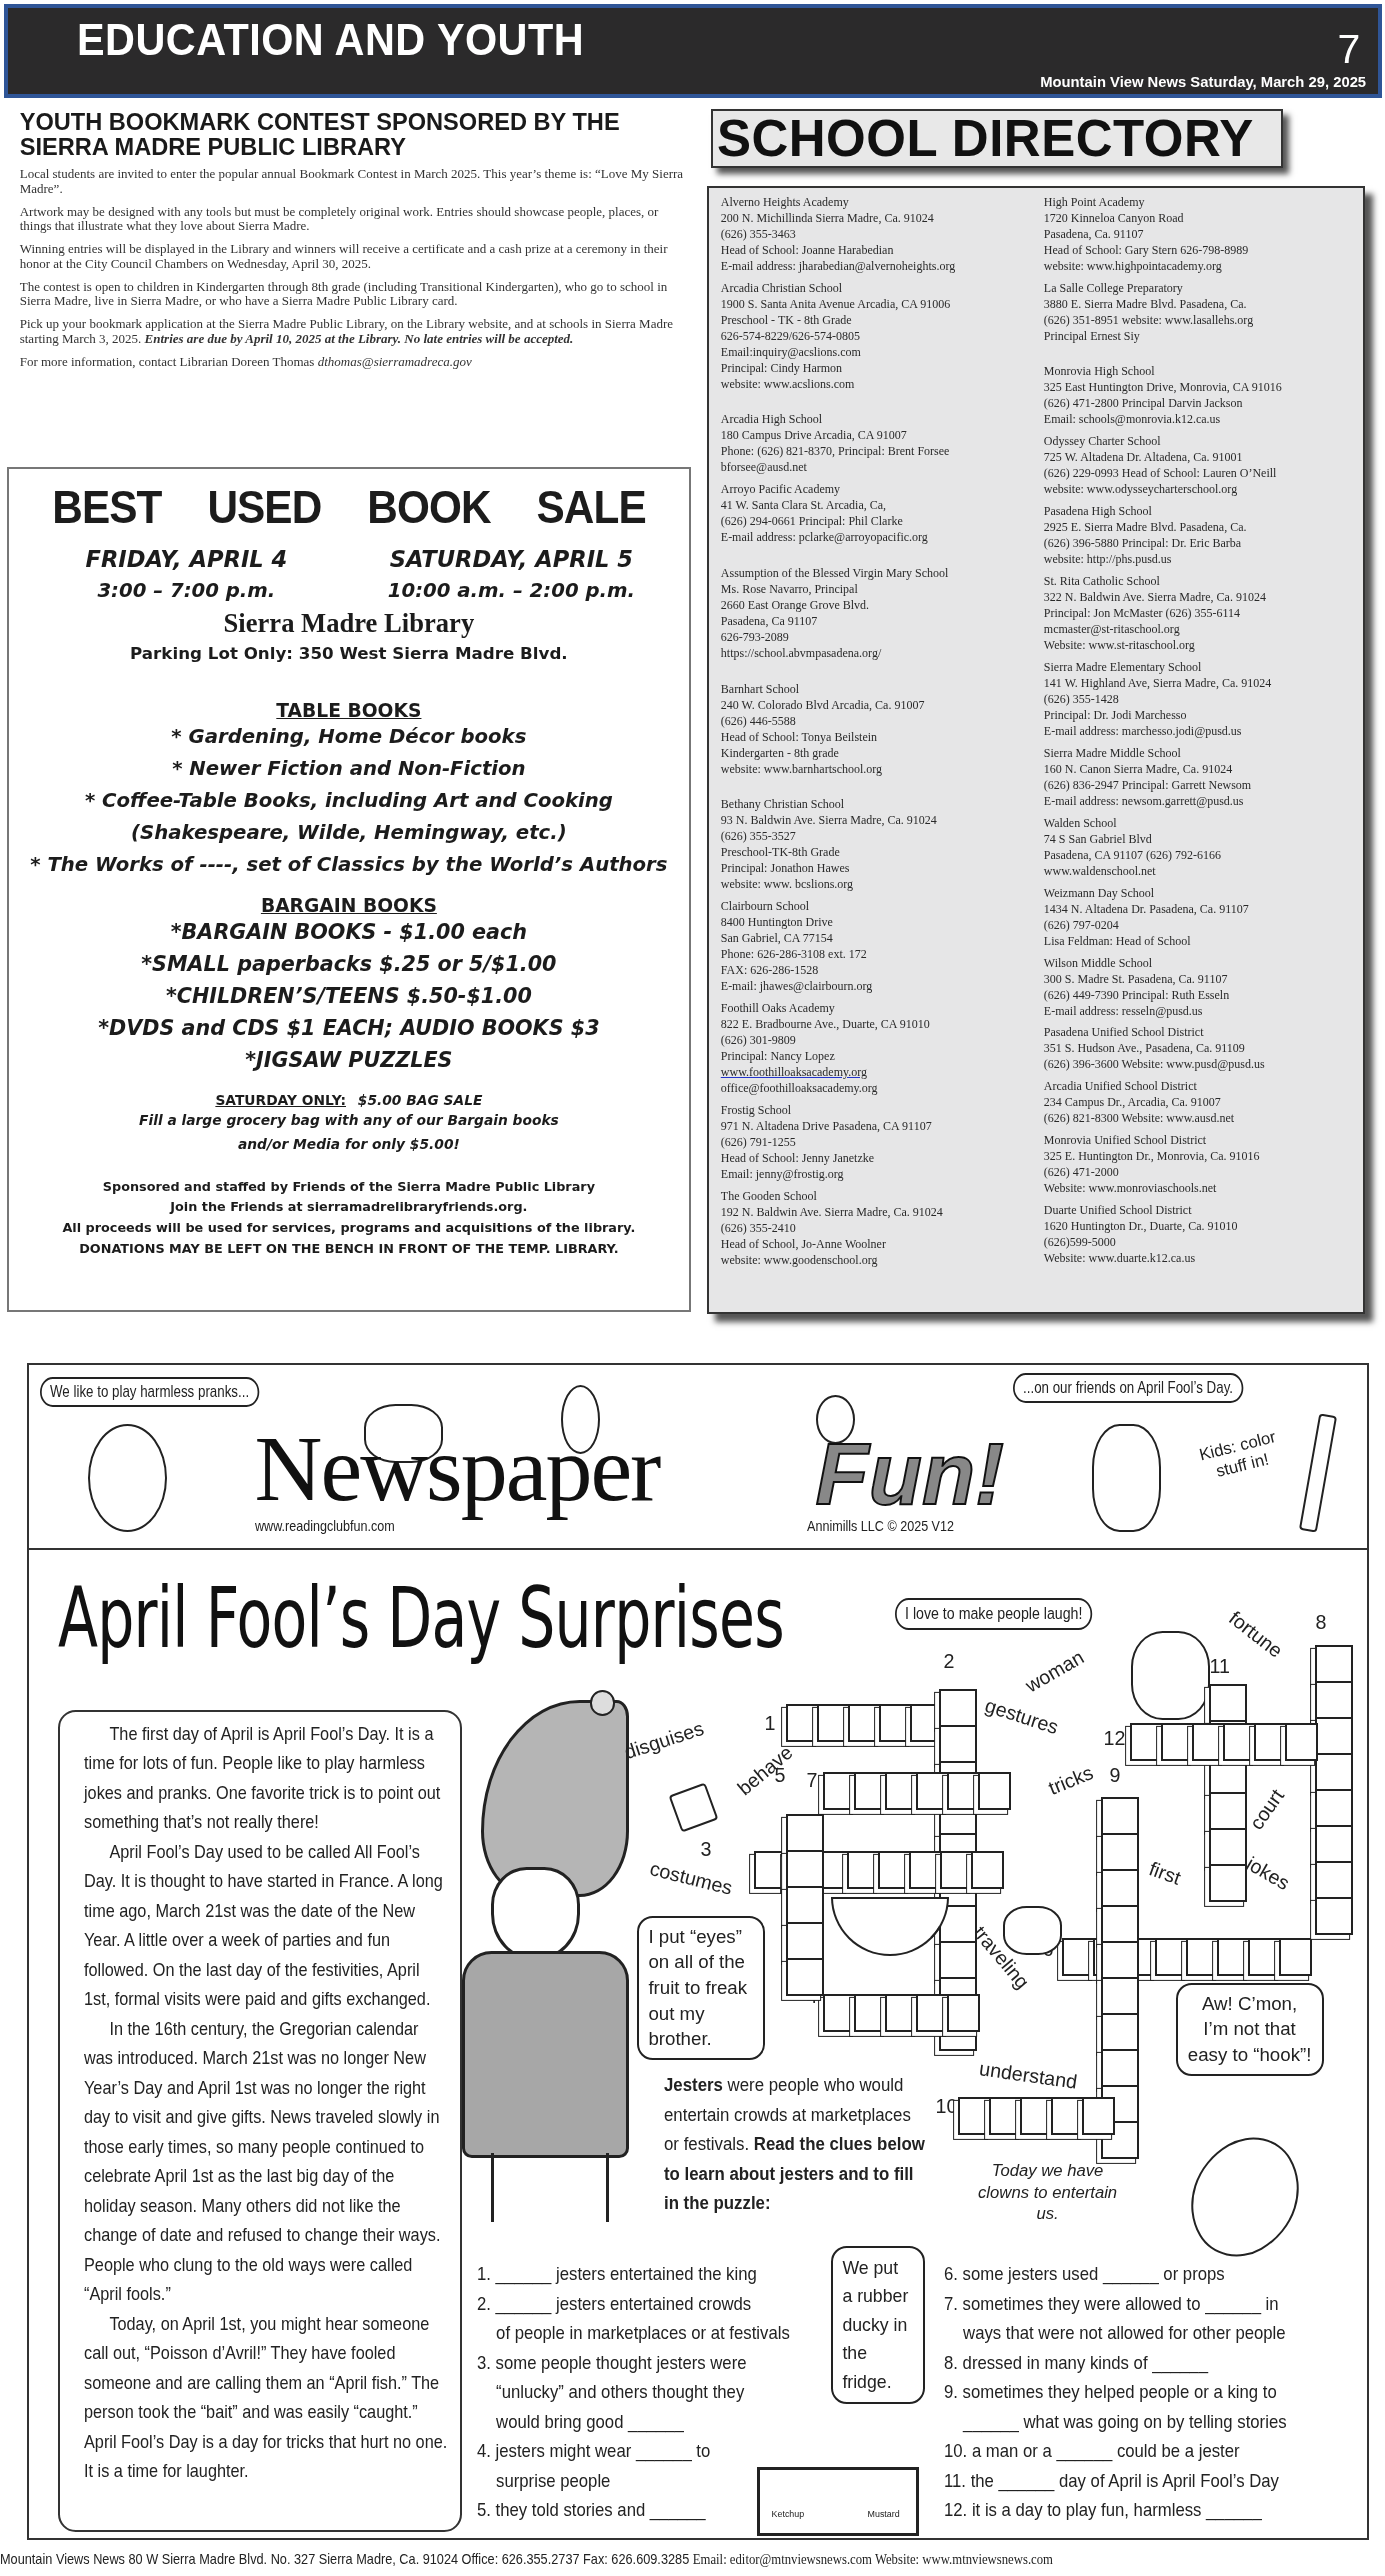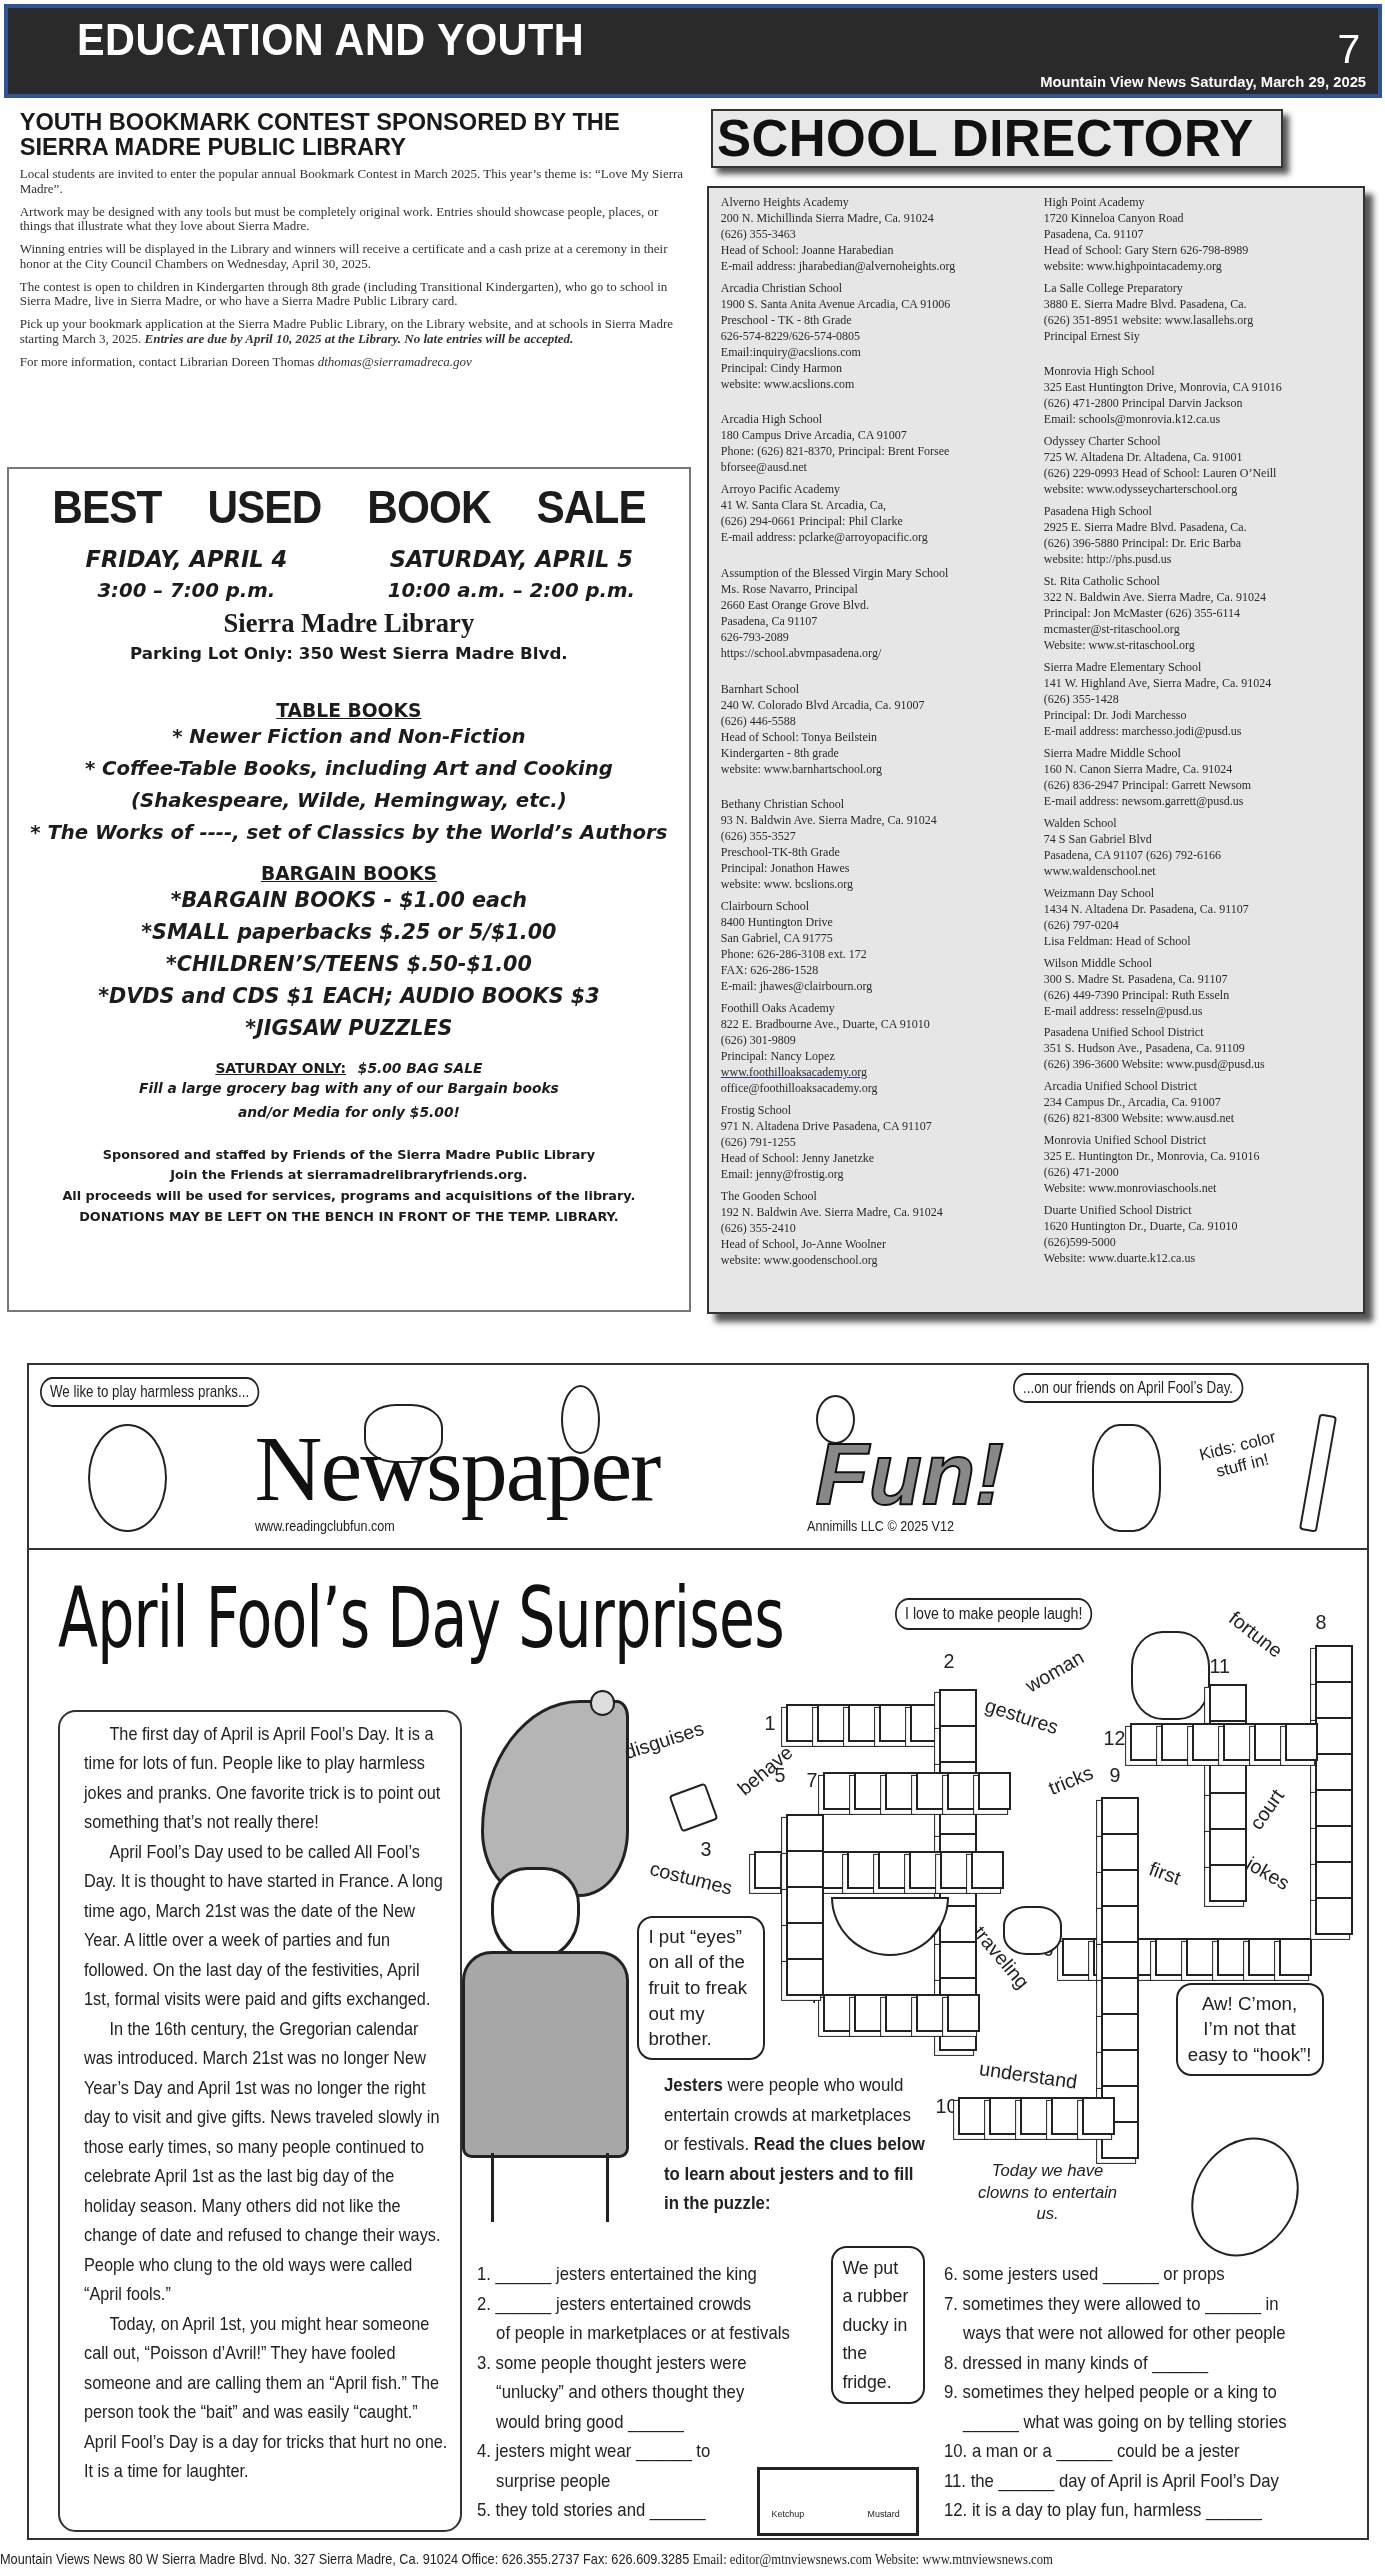--- a/index.html
+++ b/index.html
@@ -116,20 +116,21 @@
     <div>FRIDAY, APRIL 4</div>
     <div>SATURDAY, APRIL 5</div>
   </div>
   <div class="times">
     <div>3:00 – 7:00 p.m.</div>
     <div>10:00 a.m. – 2:00 p.m.</div>
   </div>
   <div class="venue">Sierra Madre Library</div>
   <div class="parking">Parking Lot Only: 350 West Sierra Madre Blvd.</div>
   <div class="sec-head">TABLE BOOKS</div>
+  <div class="item">* Gardening, Home Décor books</div>
   <div class="item">* Newer Fiction and Non-Fiction</div>
   <div class="item">* Coffee-Table Books, including Art and Cooking</div>
   <div class="item">(Shakespeare, Wilde, Hemingway, etc.)</div>
   <div class="item">* The Works of ----, set of Classics by the World’s Authors</div>
   <div class="sec-head2">BARGAIN BOOKS</div>
   <div class="bargain">*BARGAIN BOOKS - $1.00 each</div>
   <div class="bargain">*SMALL paperbacks $.25 or 5/$1.00</div>
   <div class="bargain">*CHILDREN’S/TEENS $.50-$1.00</div>
   <div class="bargain">*DVDS and CDS $1 EACH; AUDIO BOOKS $3</div>
   <div class="bargain">*JIGSAW PUZZLES</div>
@@ -195,21 +196,21 @@
         <div>Bethany Christian School</div>
         <div>93 N. Baldwin Ave.  Sierra Madre, Ca. 91024</div>
         <div>(626) 355-3527</div>
         <div>Preschool-TK-8th Grade</div>
         <div>Principal: Jonathon Hawes</div>
         <div>website:  www. bcslions.org</div>
       </div>
       <div class="school">
         <div>Clairbourn School</div>
         <div>8400 Huntington Drive</div>
-        <div>San Gabriel, CA 91775</div>
+        <div>San Gabriel, CA 77154</div>
         <div>Phone: 626-286-3108 ext. 172</div>
         <div>FAX: 626-286-1528</div>
         <div>E-mail: jhawes@clairbourn.org</div>
       </div>
       <div class="school">
         <div>Foothill Oaks Academy</div>
         <div>822 E. Bradbourne Ave., Duarte, CA 91010</div>
         <div>(626) 301-9809</div>
         <div>Principal: Nancy Lopez</div>
         <div class="link">www.foothilloaksacademy.org</div>

